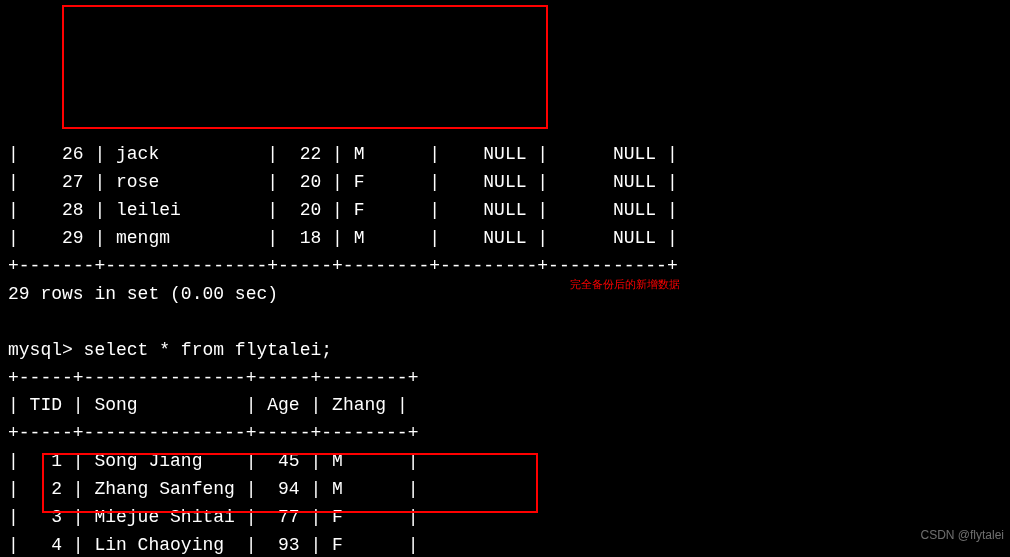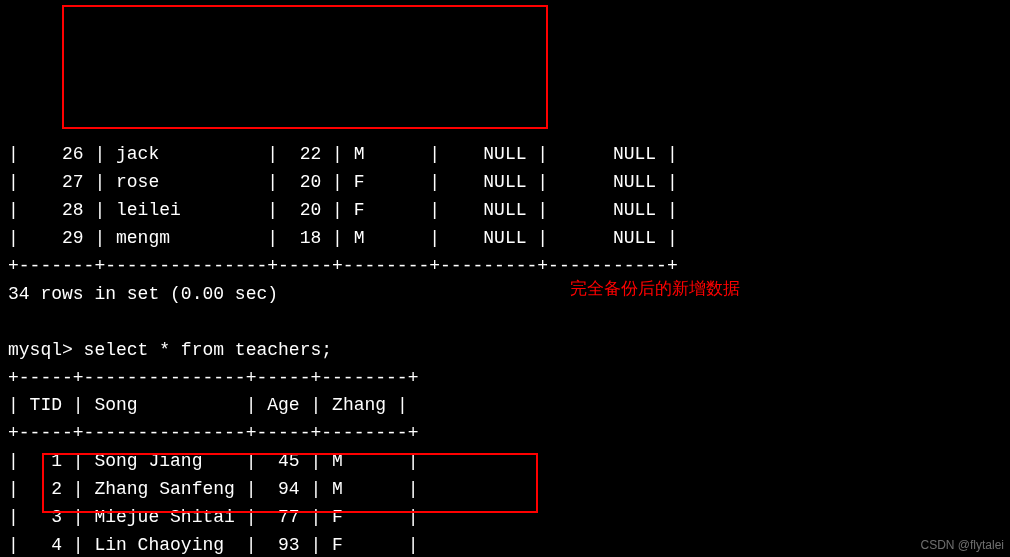--- a/index.html
+++ b/index.html
@@ -17,53 +17,53 @@
       padding: 2px 8px;
       width: 1010px;
       height: 557px;
       overflow: hidden;
       position: relative;
     }
     .annotation {
       position: absolute;
       color: #ff0000;
       font-family: "Microsoft YaHei", "SimSun", sans-serif;
-      font-size: 17px;
+      font-size: 11px;
       white-space: normal;
     }
     .redbox {
       position: absolute;
       border: 2px solid #ff0000;
       background: transparent;
       pointer-events: none;
     }
     .watermark {
       position: absolute;
       right: 6px;
-      bottom: 2px;
+      bottom: 12px;
       color: rgba(200,200,200,0.55);
       font-family: Arial, sans-serif;
       font-size: 12px;
       white-space: normal;
     }
   </style>
 </head>
 <body>
 
 
 
 <div>
 <span id="students-body">|    26 | jack          |  22 | M      |    NULL |      NULL |
 |    27 | rose          |  20 | F      |    NULL |      NULL |
 |    28 | leilei        |  20 | F      |    NULL |      NULL |
 |    29 | mengm         |  18 | M      |    NULL |      NULL |</span>
 <span>+-------+---------------+-----+--------+---------+-----------+</span>
-<span>34 rows in set (0.00 sec)</span>
+<span>29 rows in set (0.00 sec)</span>
 
-<span>mysql&gt;</span><span> select * from teachers;</span>
+<span>mysql&gt;</span><span> select * from flytalei;</span>
 <span>+-----+---------------+-----+--------+</span>
 | <span>TID</span> | <span>Song</span>          | <span>Age</span> | <span>Zhang</span> |
 <span>+-----+---------------+-----+--------+</span>
 <span id="teachers-body">|   1 | Song Jiang    |  45 | M      |
 |   2 | Zhang Sanfeng |  94 | M      |
 |   3 | Miejue Shitai |  77 | F      |
 |   4 | Lin Chaoying  |  93 | F      |
 |   5 | wang          |  30 | M      |
 |   6 | mage          |  28 | M      |</span>
 

